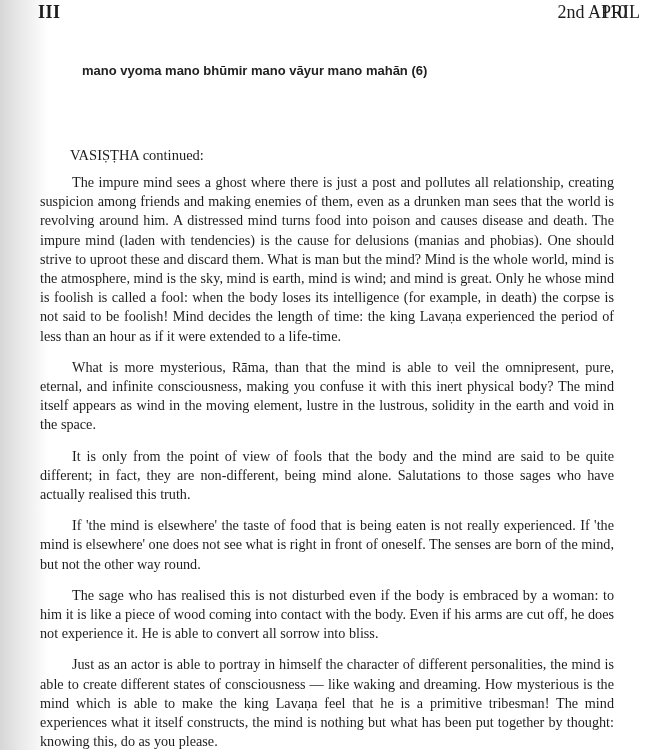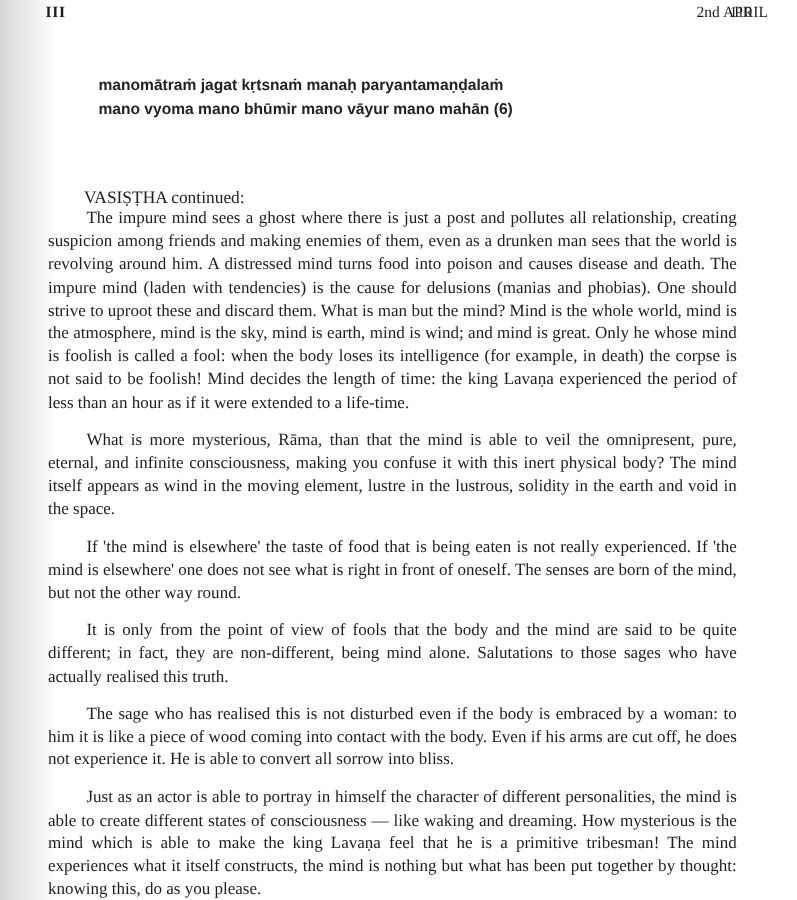--- a/index.html
+++ b/index.html
@@ -9,59 +9,58 @@
     font-family: "Liberation Serif", "DejaVu Serif", serif;
     color: #1d1d1d;
     position: relative;
   }
   .page-shadow {
     position: absolute; left: 0; top: 0; width: 48px; height: 750px;
     background: linear-gradient(to right, #d6d6d6 0%, #e8e8e8 40%, #f7f7f7 80%, #ffffff 100%);
   }
   .header {
     position: absolute; top: 2px; left: 38px; right: 24px; height: 20px;
-    font-size: 13px;
+    font-size: 18px;
   }
   .header .part { position: absolute; left: 0; top: 0; font-weight: bold; letter-spacing: 0.5px; }
   .header .date { position: absolute; left: 0; right: 0; top: 0; text-align: right; }
   .header .pageno { position: absolute; right: 13px; top: 0; }
   .verse {
     position: absolute; left: 82px; top: 61px;
     font-family: "Liberation Sans", "DejaVu Sans", sans-serif;
     font-weight: bold; font-size: 13px; line-height: 20px;
     color: #222;
   }
   .speaker {
-    position: absolute; left: 70px; top: 147px; font-size: 14.5px; margin-top: 10px;
+    position: absolute; left: 70px; top: 147px; font-size: 14.5px;
   }
   .body-text {
     position: absolute; left: 40px; width: 574px; top: 173px;
     font-size: 14.2px; line-height: 19.2px; text-align: justify;
   }
   .body-text p { margin: 0 0 12px 0; text-indent: 32px; }
   .body-text b { font-weight: normal; }
 </style>
 </head>
 <body>
 
 <div class="page-shadow"></div>
 
 <div class="header">
   <span class="part">III</span>
   <span class="date">2nd APRIL</span>
   <span class="pageno">110</span>
 </div>
 
 <div class="verse">
-  <div>manomātraṁ jagat kṛtsnaṁ manaḥ paryantamaṇḍalaṁ</div>
   <div>mano vyoma mano bhūmir mano vāyur mano mahān (6)</div>
 </div>
 
 <div class="speaker">VASIṢṬHA continued:</div>
 
 <div class="body-text">
   <p><span>The impure mind sees a ghost where there is just a post and pollutes all relationship, creating suspicion among friends and making enemies of them, even as a drunken man sees that the world is revolving around him. A distressed mind turns food into poison and causes disease and death. The impure mind (laden with tendencies) is the cause for delusions (manias and phobias). One should strive to uproot these and discard them. What is man but the mind? </span><b>Mind is the whole world, mind is the atmosphere, mind is the sky, mind is earth, mind is wind; and mind is great.</b><span> Only he whose mind is foolish is called a fool: when the body loses its intelligence (for example, in death) the corpse is not said to be foolish! Mind decides the length of time: the king Lavaṇa experienced the period of less than an hour as if it were extended to a life-time.</span></p>
   <p>What is more mysterious, Rāma, than that the mind is able to veil the omnipresent, pure, eternal, and infinite consciousness, making you confuse it with this inert physical body? The mind itself appears as wind in the moving element, lustre in the lustrous, solidity in the earth and void in the space.</p>
+  <p>It is only from the point of view of fools that the body and the mind are said to be quite different; in fact, they are non-different, being mind alone. Salutations to those sages who have actually realised this truth.</p>
   <p>If 'the mind is elsewhere' the taste of food that is being eaten is not really experienced. If 'the mind is elsewhere' one does not see what is right in front of oneself. The senses are born of the mind, but not the other way round.</p>
-  <p>It is only from the point of view of fools that the body and the mind are said to be quite different; in fact, they are non-different, being mind alone. Salutations to those sages who have actually realised this truth.</p>
   <p>The sage who has realised this is not disturbed even if the body is embraced by a woman: to him it is like a piece of wood coming into contact with the body. Even if his arms are cut off, he does not experience it. He is able to convert all sorrow into bliss.</p>
   <p>Just as an actor is able to portray in himself the character of different personalities, the mind is able to create different states of consciousness — like waking and dreaming. How mysterious is the mind which is able to make the king Lavaṇa feel that he is a primitive tribesman! The mind experiences what it itself constructs, the mind is nothing but what has been put together by thought: knowing this, do as you please.</p>
 </div>
 
 </body></html>

